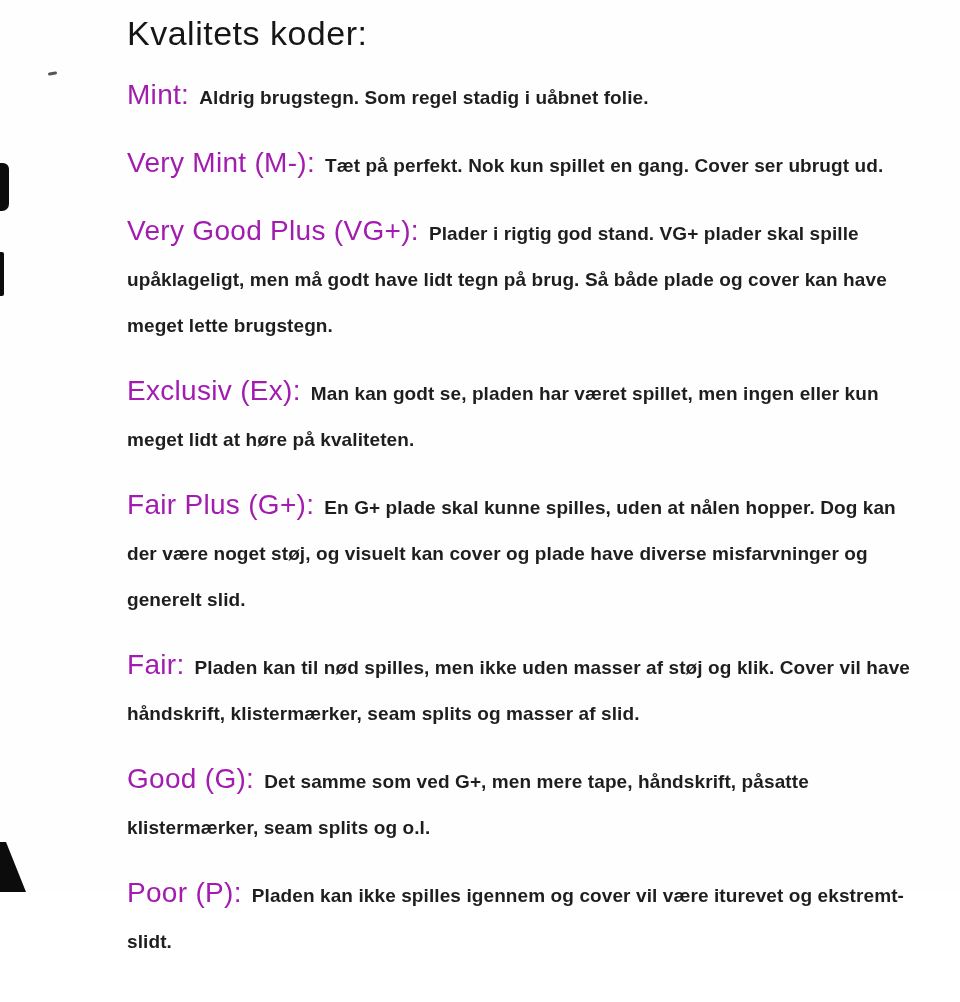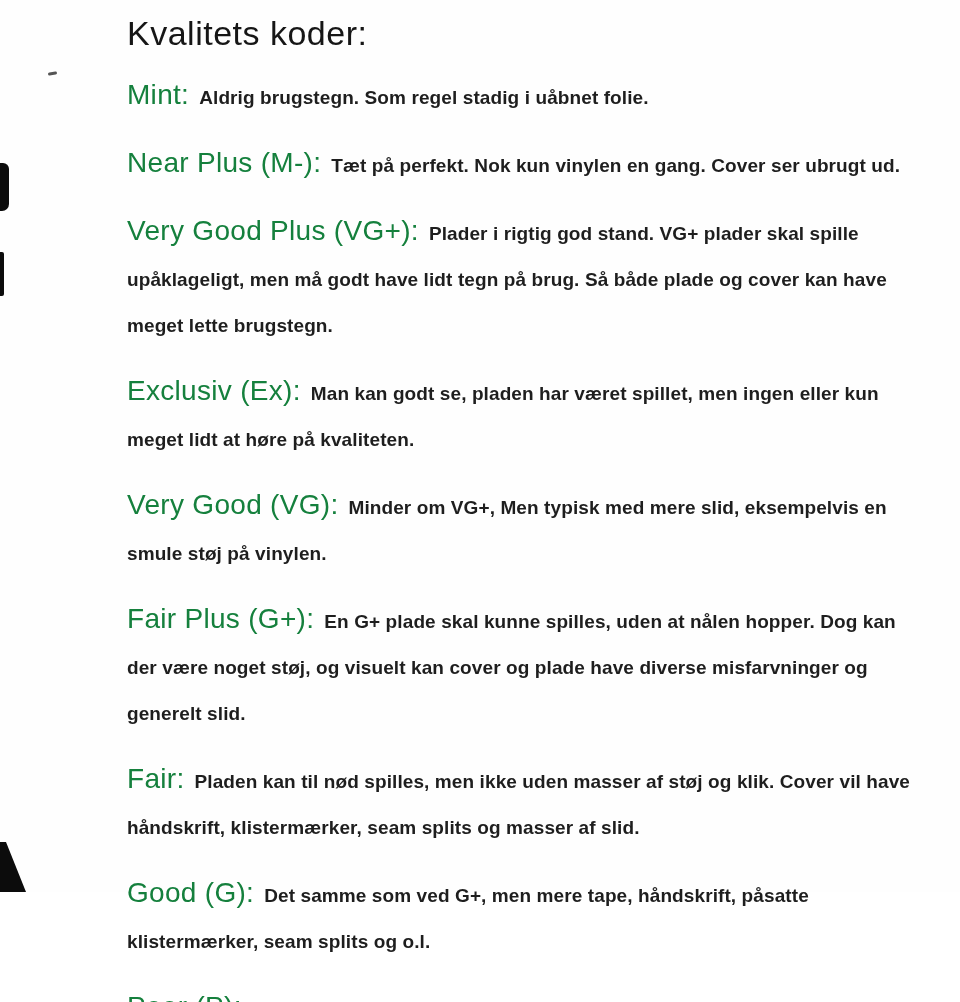--- a/index.html
+++ b/index.html
@@ -31,21 +31,21 @@
     line-height: 46px;
     margin-bottom: 16px;
   }
   .quality-item {
     line-height: 45px;
     margin-bottom: 19px;
   }
   .quality-term {
     font-size: 28px;
     font-weight: 400;
-    color: #15803d;
+    color: #a21caf;
     letter-spacing: 0.3px;
   }
   .quality-desc {
     font-size: 19px;
     font-weight: 600;
     color: #1e1e1e;
     letter-spacing: 0.1px;
   }
   .term-desc-gap { display: inline-block; width: 10px; }
   
@@ -82,27 +82,26 @@
   <div class="artifact artifact-edge-blob"></div>
   <div class="artifact artifact-edge-line"></div>
   <div class="artifact artifact-bottom-corner"></div>
 
   <div class="content">
     <h1 class="page-title">Kvalitets koder:</h1>
 
     <div>
   <p class="quality-item"><span class="quality-term">Mint:</span><span class="term-desc-gap"></span><span class="quality-desc">Aldrig brugstegn. Som regel stadig i uåbnet folie.</span></p>
 
-  <p class="quality-item"><span class="quality-term">Near Plus (M-):</span><span class="term-desc-gap"></span><span class="quality-desc">Tæt på perfekt. Nok kun vinylen en gang. Cover ser ubrugt ud.</span></p>
+  <p class="quality-item"><span class="quality-term">Very Mint (M-):</span><span class="term-desc-gap"></span><span class="quality-desc">Tæt på perfekt. Nok kun spillet en gang. Cover ser ubrugt ud.</span></p>
 
   <p class="quality-item"><span class="quality-term">Very Good Plus (VG+):</span><span class="term-desc-gap"></span><span class="quality-desc">Plader i rigtig god stand. VG+ plader skal spille upåklageligt, men må godt have lidt tegn på brug. Så både plade og cover kan have meget lette brugstegn.</span></p>
 
   <p class="quality-item"><span class="quality-term">Exclusiv (Ex):</span><span class="term-desc-gap"></span><span class="quality-desc">Man kan godt se, pladen har været spillet, men ingen eller kun meget lidt at høre på kvaliteten.</span></p>
 
-  <p class="quality-item"><span class="quality-term">Very Good (VG):</span><span class="term-desc-gap"></span><span class="quality-desc">Minder om VG+, Men typisk med mere slid, eksempelvis en smule støj på vinylen.</span></p>
 
   <p class="quality-item"><span class="quality-term">Fair Plus (G+):</span><span class="term-desc-gap"></span><span class="quality-desc">En G+ plade skal kunne spilles, uden at nålen hopper. Dog kan der være noget støj, og visuelt kan cover og plade have diverse misfarvninger og generelt slid.</span></p>
 
   <p class="quality-item"><span class="quality-term">Fair:</span><span class="term-desc-gap"></span><span class="quality-desc">Pladen kan til nød spilles, men ikke uden masser af støj og klik. Cover vil have håndskrift, klistermærker, seam splits og masser af slid.</span></p>
 
   <p class="quality-item"><span class="quality-term">Good (G):</span><span class="term-desc-gap"></span><span class="quality-desc">Det samme som ved G+, men mere tape, håndskrift, påsatte klistermærker, seam splits og o.l.</span></p>
 
   <p class="quality-item"><span class="quality-term">Poor (P):</span><span class="term-desc-gap"></span><span class="quality-desc">Pladen kan ikke spilles igennem og cover vil være iturevet og ekstremt- slidt.</span></p>
 </div>
 

